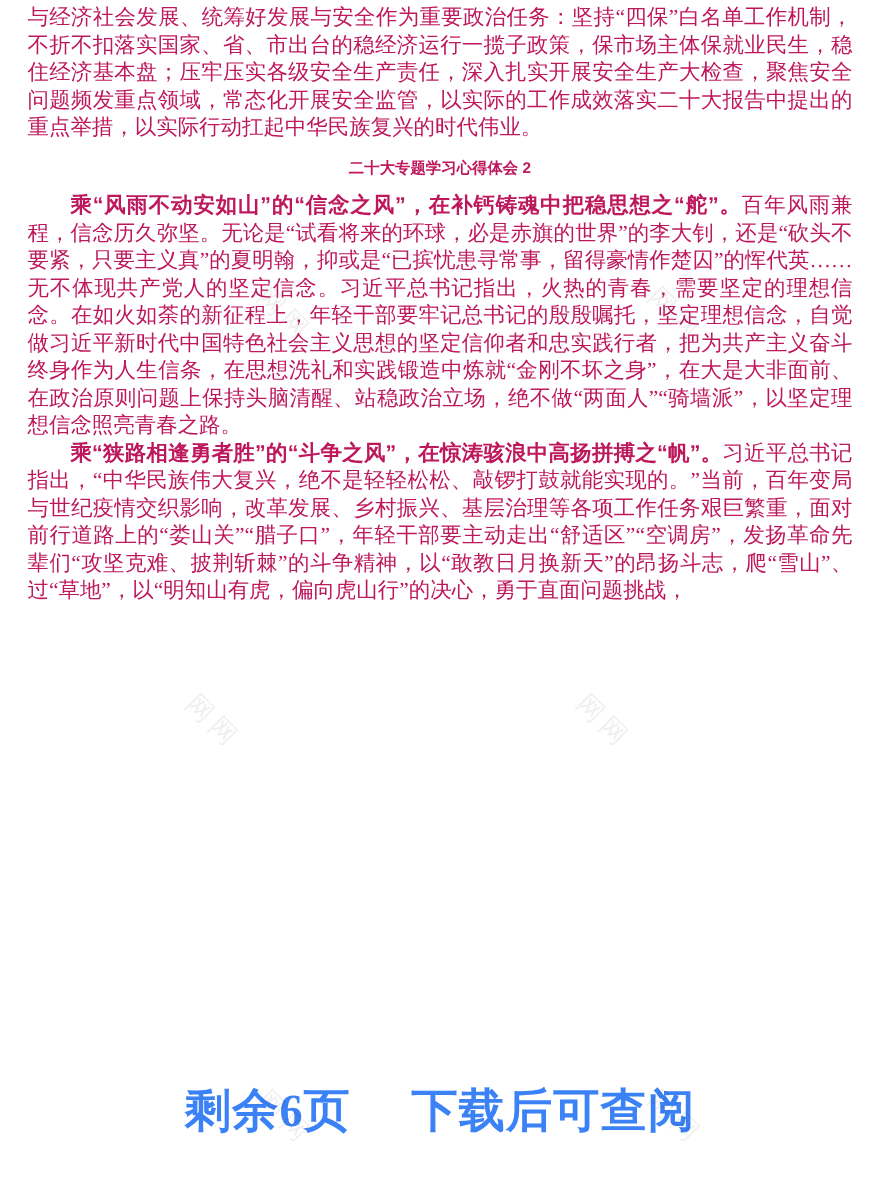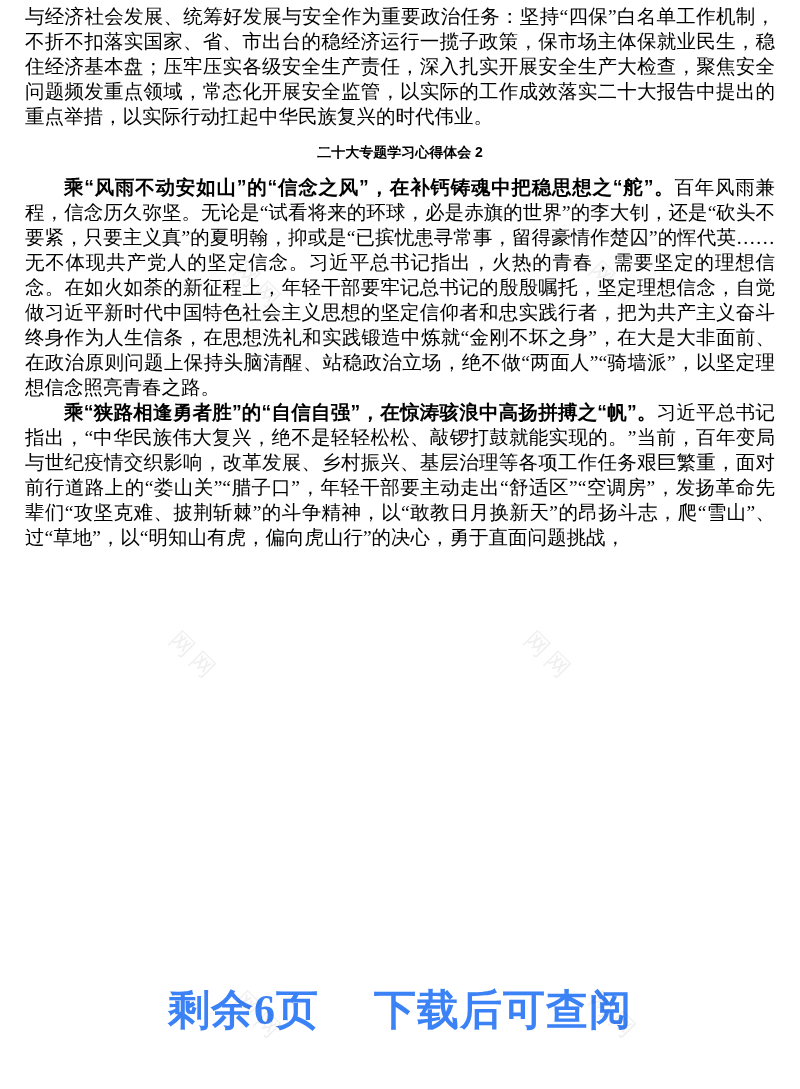--- a/index.html
+++ b/index.html
@@ -74,32 +74,32 @@
 
   <div class="watermark-layer">
       <span class="wm-tile" style="left: 230px; top: 270px; color: rgb(0, 0, 0); opacity: 0.06;">网网</span>
       <span class="wm-tile" style="left: 585px; top: 270px; color: rgb(0, 0, 0); opacity: 0.06;">网网</span>
       <span class="wm-tile" style="left: 165px; top: 640px; color: rgb(0, 0, 0); opacity: 0.06;">网网</span>
       <span class="wm-tile" style="left: 520px; top: 640px; color: rgb(0, 0, 0); opacity: 0.06;">网网</span>
       <span class="wm-tile" style="left: 230px; top: 1000px; color: rgb(0, 0, 0); opacity: 0.06;">网网</span>
       <span class="wm-tile" style="left: 585px; top: 1000px; color: rgb(0, 0, 0); opacity: 0.06;">网网</span>
     </div>
 
-  <div class="doc" style="color: #000000;">
+  <div class="doc" style="color: #be185d;">
 
     <p class="noindent"><span>与经济社会发展、统筹好发展与安全作为重要政治任务：坚持“四保”白名单工作机制，不折不扣落实国家、省、市出台的稳经济运行一揽子政策，保市场主体保就业民生，稳住经济基本盘；压牢压实各级安全生产责任，深入扎实开展安全生产大检查，聚焦安全问题频发重点领域，常态化开展安全监管，以实际的工作成效落实二十大报告中提出的重点举措，以实际行动扛起中华民族复兴的时代伟业。</span></p>
 
 
     <div class="section-heading">二十大专题学习心得体会 2</div>
 
 
 
     <p class="indent"><span class="lead">乘“风雨不动安如山”的“信念之风”，在补钙铸魂中把稳思想之“舵”。</span><span>百年风雨兼程，信念历久弥坚。无论是“试看将来的环球，必是赤旗的世界”的李大钊，还是“砍头不要紧，只要主义真”的夏明翰，抑或是“已摈忧患寻常事，留得豪情作楚囚”的恽代英……无不体现共产党人的坚定信念。习近平总书记指出，火热的青春，需要坚定的理想信念。在如火如荼的新征程上，年轻干部要牢记总书记的殷殷嘱托，坚定理想信念，自觉做习近平新时代中国特色社会主义思想的坚定信仰者和忠实践行者，把为共产主义奋斗终身作为人生信条，在思想洗礼和实践锻造中炼就“金刚不坏之身”，在大是大非面前、在政治原则问题上保持头脑清醒、站稳政治立场，绝不做“两面人”“骑墙派”，以坚定理想信念照亮青春之路。</span></p>
 
-    <p class="indent"><span class="lead">乘“狭路相逢勇者胜”的“自信自强”，在惊涛骇浪中高扬拼搏之“帆”。</span><span>习近平总书记指出，“中华民族伟大复兴，绝不是轻轻松松、敲锣打鼓就能实现的。”当前，百年变局与世纪疫情交织影响，改革发展、乡村振兴、基层治理等各项工作任务艰巨繁重，面对前行道路上的“娄山关”“腊子口”，年轻干部要主动走出“舒适区”“空调房”，发扬革命先辈们“攻坚克难、披荆斩棘”的斗争精神，以“敢教日月换新天”的昂扬斗志，爬“雪山”、过“草地”，以“明知山有虎，偏向虎山行”的决心，勇于直面问题挑战，</span></p>
+    <p class="indent"><span class="lead">乘“狭路相逢勇者胜”的“斗争之风”，在惊涛骇浪中高扬拼搏之“帆”。</span><span>习近平总书记指出，“中华民族伟大复兴，绝不是轻轻松松、敲锣打鼓就能实现的。”当前，百年变局与世纪疫情交织影响，改革发展、乡村振兴、基层治理等各项工作任务艰巨繁重，面对前行道路上的“娄山关”“腊子口”，年轻干部要主动走出“舒适区”“空调房”，发扬革命先辈们“攻坚克难、披荆斩棘”的斗争精神，以“敢教日月换新天”的昂扬斗志，爬“雪山”、过“草地”，以“明知山有虎，偏向虎山行”的决心，勇于直面问题挑战，</span></p>
 
   </div>
 
   <div class="footer-banner" style="color: #3b82f6;">
     <span>剩余6页</span>
     <span>下载后可查阅</span>
   </div>
 
 </div>
 

